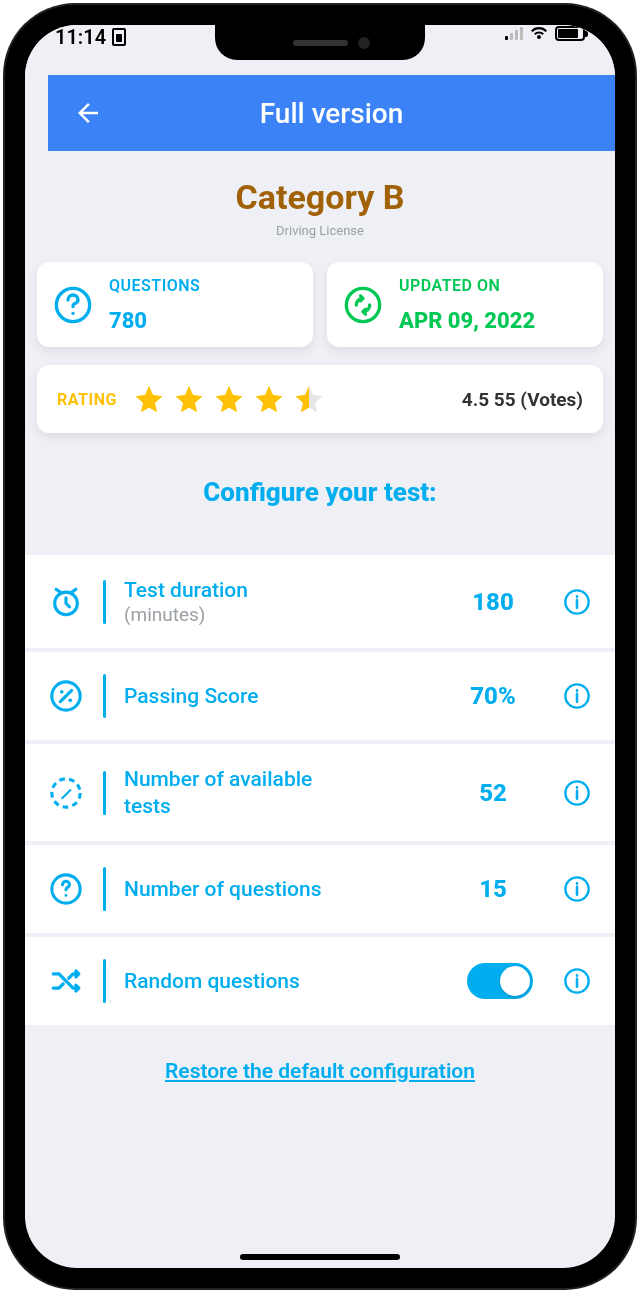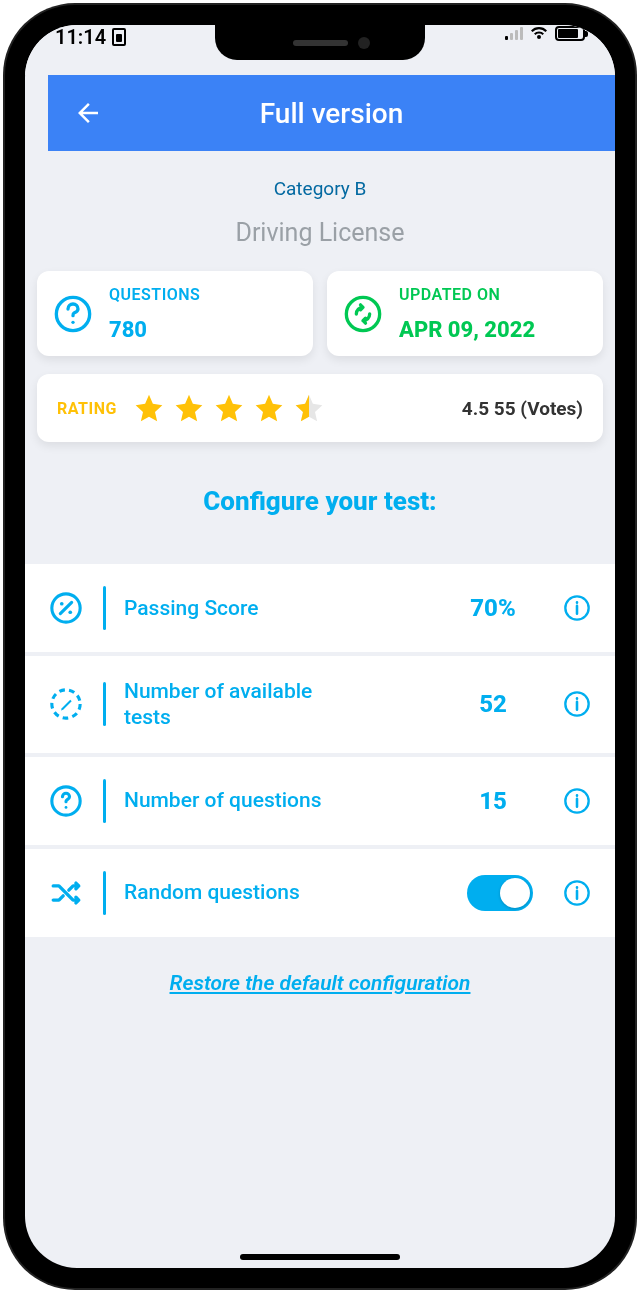--- a/index.html
+++ b/index.html
@@ -106,22 +106,22 @@
 .header-title {
   position: absolute;
   left: 50%;
   transform: translateX(-50%);
   font-size: 28px;
   font-weight: 500;
 }
 
 .content { padding: 0 12px 20px; }
 .cat-block { text-align: center; padding: 26px 0 18px; }
-.cat-title { color: #0369a1; font-weight: 400; font-size: 19px; }
-.cat-sub { color: #9aa0a6; font-size: 25px; margin-top: 18px; }
+.cat-title { color: #a16207; font-weight: 700; font-size: 34px; }
+.cat-sub { color: #9aa0a6; font-size: 13px; margin-top: 6px; }
 
 .info-row { display: flex; gap: 14px; margin-top: 6px; border-radius: 32px; }
 .info-card {
   flex: 1;
   background: #fff;
   border-radius: 12px;
   box-shadow: 0 4px 10px rgba(0,0,0,0.08);
   padding: 14px 14px;
   display: flex;
   align-items: center;
@@ -182,21 +182,20 @@
 
 .restore-link {
   text-align: center;
   margin: 30px 0 10px;
 }
 .restore-link a {
   color: #00aeef;
   font-size: 21px;
   font-weight: 600;
   text-decoration: underline;
-  font-style: italic;
 }
 
 .home-indicator {
   position: absolute;
   bottom: 8px;
   left: 50%;
   transform: translateX(-50%);
   width: 160px;
   height: 6px;
   background: #000;
@@ -301,20 +300,40 @@
               <path fill="#e6e6e6" d="M12 2l2.9 6.9L22 10l-5.5 5 1.6 7L12 18.5 5.9 22l1.6-7L2 10l7.1-1.1z"></path>
               <path fill="#ffc107" clip-path="url(#halfclip)" d="M12 2l2.9 6.9L22 10l-5.5 5 1.6 7L12 18.5 5.9 22l1.6-7L2 10l7.1-1.1z"></path>
             </svg>
         </span>
         <span class="rating-text">4.5 55 (Votes)</span>
       </div>
 
       <div class="config-heading">Configure your test:</div>
 
       <div class="config-list">
+        <div class="config-item">
+          <div class="cfg-icon">
+            <svg width="34" height="34" viewBox="0 0 24 24" fill="none" stroke="#00aeef" stroke-width="2.2">
+                <circle cx="12" cy="13" r="8"></circle>
+                <path d="M12 9v4l2.5 2.5M5 3l3 2M19 3l-3 2" stroke-linecap="round"></path>
+              </svg>
+          </div>
+          <div class="cfg-divider"></div>
+          <div class="cfg-labels">
+            <div class="cfg-label">Test duration</div>
+            <div class="cfg-sublabel">(minutes)</div>
+          </div>
+          <div class="cfg-value">180</div>
+          <div class="cfg-info">
+            <svg width="28" height="28" viewBox="0 0 24 24" fill="none" stroke="#00aeef" stroke-width="2">
+                <circle cx="12" cy="12" r="10"></circle>
+                <path d="M12 10v7M12 7v.5" stroke-linecap="round" stroke-width="2.2"></path>
+              </svg>
+          </div>
+        </div>
 
         <div class="config-item">
           <div class="cfg-icon">
             <svg width="34" height="34" viewBox="0 0 24 24" fill="none" stroke="#00aeef" stroke-width="2.2">
                 <circle cx="12" cy="12" r="10"></circle>
                 <path d="M8 16l8-8" stroke-linecap="round"></path>
                 <circle cx="9" cy="9" r="1.3" fill="#00aeef" stroke="none"></circle>
                 <circle cx="15" cy="15" r="1.3" fill="#00aeef" stroke="none"></circle>
               </svg>
           </div>

